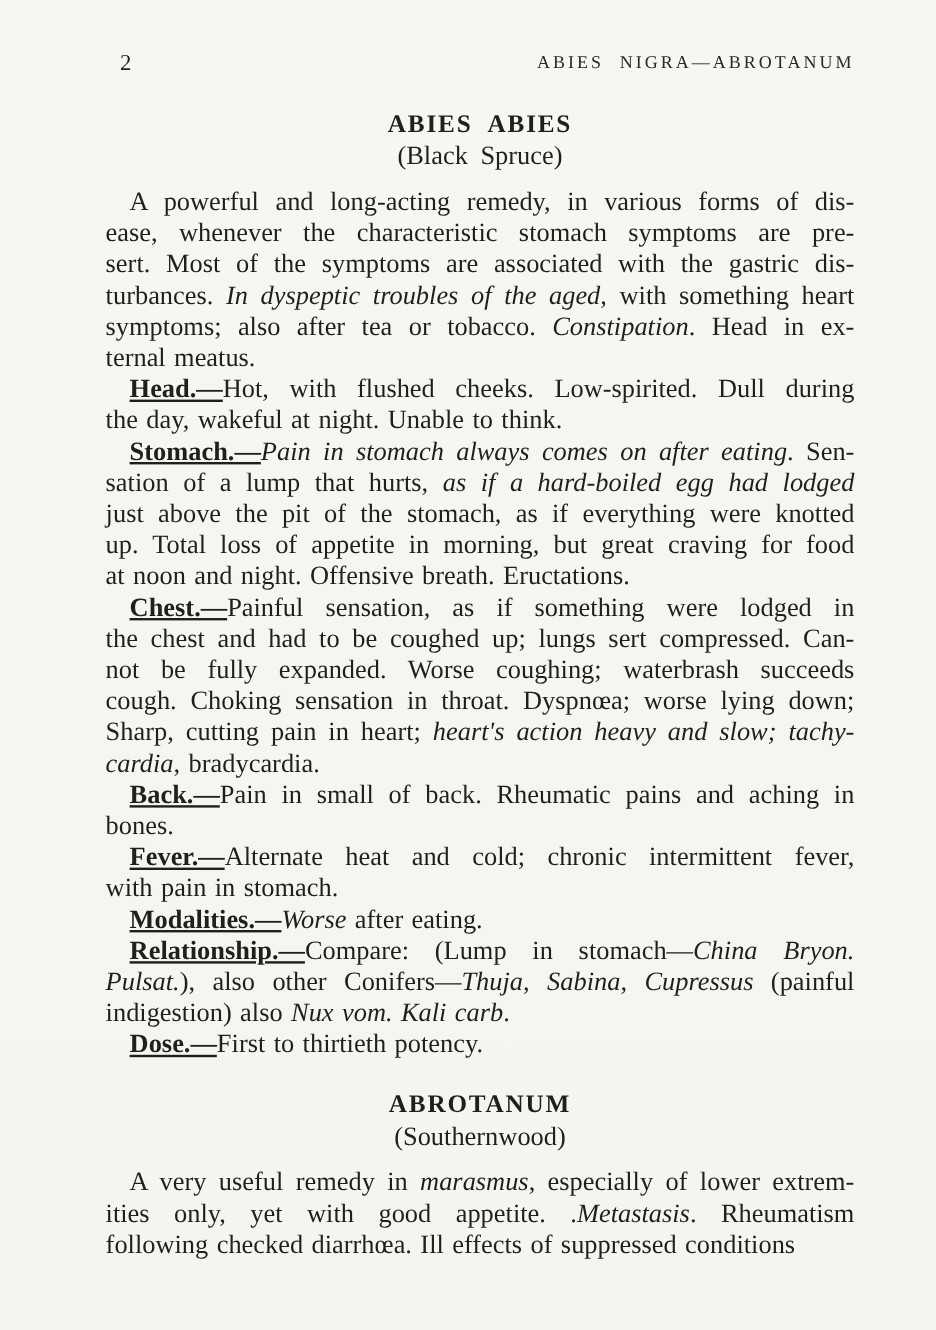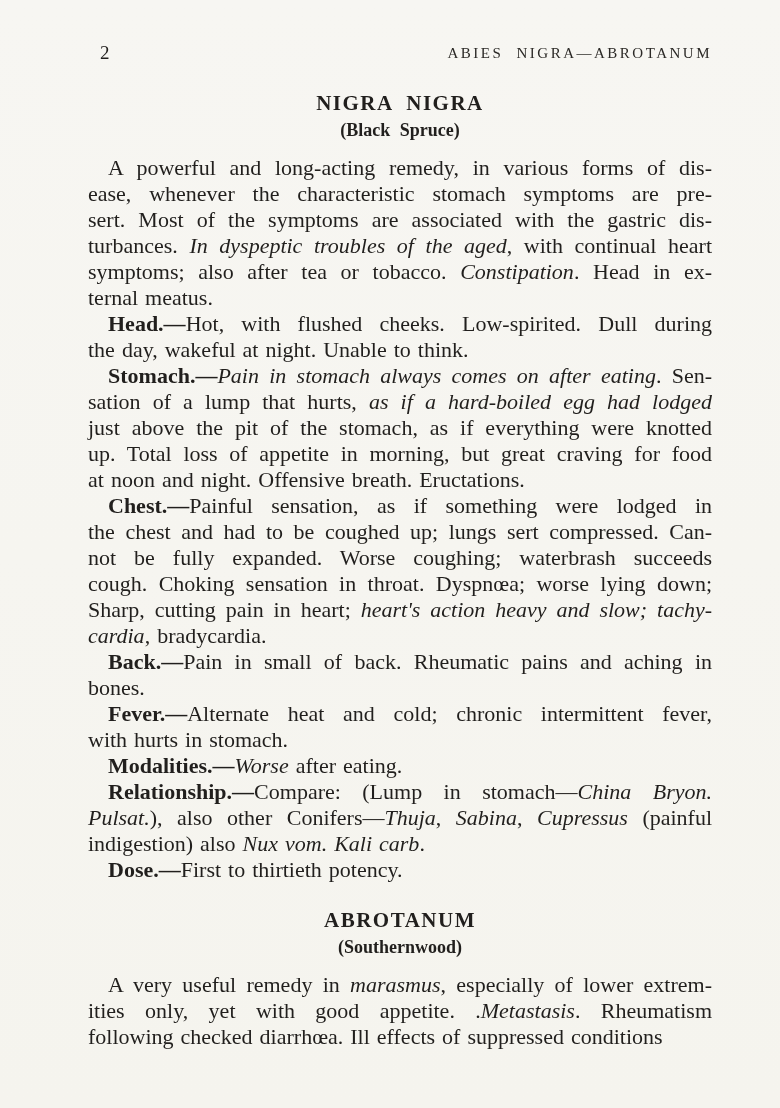--- a/index.html
+++ b/index.html
@@ -22,51 +22,51 @@
   }
   .running-head {
     text-align:right; font-size:15px; line-height:22px;
     letter-spacing:2.5px; word-spacing:7px; color:#2b2926;
   }
   .section-title {
     text-align:center; font-weight:bold; font-size:21px; line-height:24px;
     letter-spacing:1.5px; word-spacing:7px; margin:25px 0 3px;
   }
   .section-subtitle {
-    text-align:center; font-weight:bold; font-size:18px; line-height:24px;
+    text-align:center; font-weight:normal; font-size:22px; line-height:24px;
     word-spacing:5px; margin:0 0 13px;
   }
   .paragraph { margin:0; }
   .line {
     font-size:22px; line-height:26px; word-spacing:1.5px;
     text-align:justify; text-align-last:justify;
   }
   .line.first { text-indent:20px; }
   .line.last  { text-align-last:left; }
   .i { font-style:italic; }
-  .b { font-weight:bold; }
+  .b { font-weight:bold;text-decoration:underline; }
 </style>
 </head>
 <body>
 
 <div class="page">
   <div class="content">
     <div class="header">
       <span class="page-number">2</span>
       <div class="running-head">ABIES NIGRA—ABROTANUM</div>
     </div>
     <div id="body-text">
         <div class="section">
-          <div class="section-title">NIGRA NIGRA</div>
+          <div class="section-title">ABIES ABIES</div>
           <div class="section-subtitle">(Black Spruce)</div>
           <div class="paragraph">
             <div class="line first"><span>A powerful and long-acting remedy, in various forms of dis-</span></div>
             <div class="line"><span>ease, whenever the characteristic stomach symptoms are pre-</span></div>
             <div class="line"><span>sert. Most of the symptoms are associated with the gastric dis-</span></div>
-            <div class="line"><span>turbances. </span><span class="i">In dyspeptic troubles of the aged</span><span>, with continual heart</span></div>
+            <div class="line"><span>turbances. </span><span class="i">In dyspeptic troubles of the aged</span><span>, with something heart</span></div>
             <div class="line"><span>symptoms; also after tea or tobacco. </span><span class="i">Constipation</span><span>. Head in ex-</span></div>
             <div class="line last"><span>ternal meatus.</span></div>
           </div>
           <div class="paragraph">
             <div class="line first"><span class="b">Head.—</span><span>Hot, with flushed cheeks. Low-spirited. Dull during</span></div>
             <div class="line last"><span>the day, wakeful at night. Unable to think.</span></div>
           </div>
           <div class="paragraph">
             <div class="line first"><span class="b">Stomach.—</span><span class="i">Pain in stomach always comes on after eating</span><span>. Sen-</span></div>
             <div class="line"><span>sation of a lump that hurts, </span><span class="i">as if a hard-boiled egg had lodged</span></div>
@@ -81,21 +81,21 @@
             <div class="line"><span>cough. Choking sensation in throat. Dyspnœa; worse lying down;</span></div>
             <div class="line"><span>Sharp, cutting pain in heart; </span><span class="i">heart's action heavy and slow; tachy-</span></div>
             <div class="line last"><span class="i">cardia</span><span>, bradycardia.</span></div>
           </div>
           <div class="paragraph">
             <div class="line first"><span class="b">Back.—</span><span>Pain in small of back. Rheumatic pains and aching in</span></div>
             <div class="line last"><span>bones.</span></div>
           </div>
           <div class="paragraph">
             <div class="line first"><span class="b">Fever.—</span><span>Alternate heat and cold; chronic intermittent fever,</span></div>
-            <div class="line last"><span>with hurts in stomach.</span></div>
+            <div class="line last"><span>with pain in stomach.</span></div>
           </div>
           <div class="paragraph">
             <div class="line first last"><span class="b">Modalities.—</span><span class="i">Worse</span><span> after eating.</span></div>
           </div>
           <div class="paragraph">
             <div class="line first"><span class="b">Relationship.—</span><span>Compare: (Lump in stomach—</span><span class="i">China Bryon.</span></div>
             <div class="line"><span class="i">Pulsat.</span><span>), also other Conifers—</span><span class="i">Thuja</span><span>, </span><span class="i">Sabina</span><span>, </span><span class="i">Cupressus</span><span> (painful</span></div>
             <div class="line last"><span>indigestion) also </span><span class="i">Nux vom. Kali carb</span><span>.</span></div>
           </div>
           <div class="paragraph">

